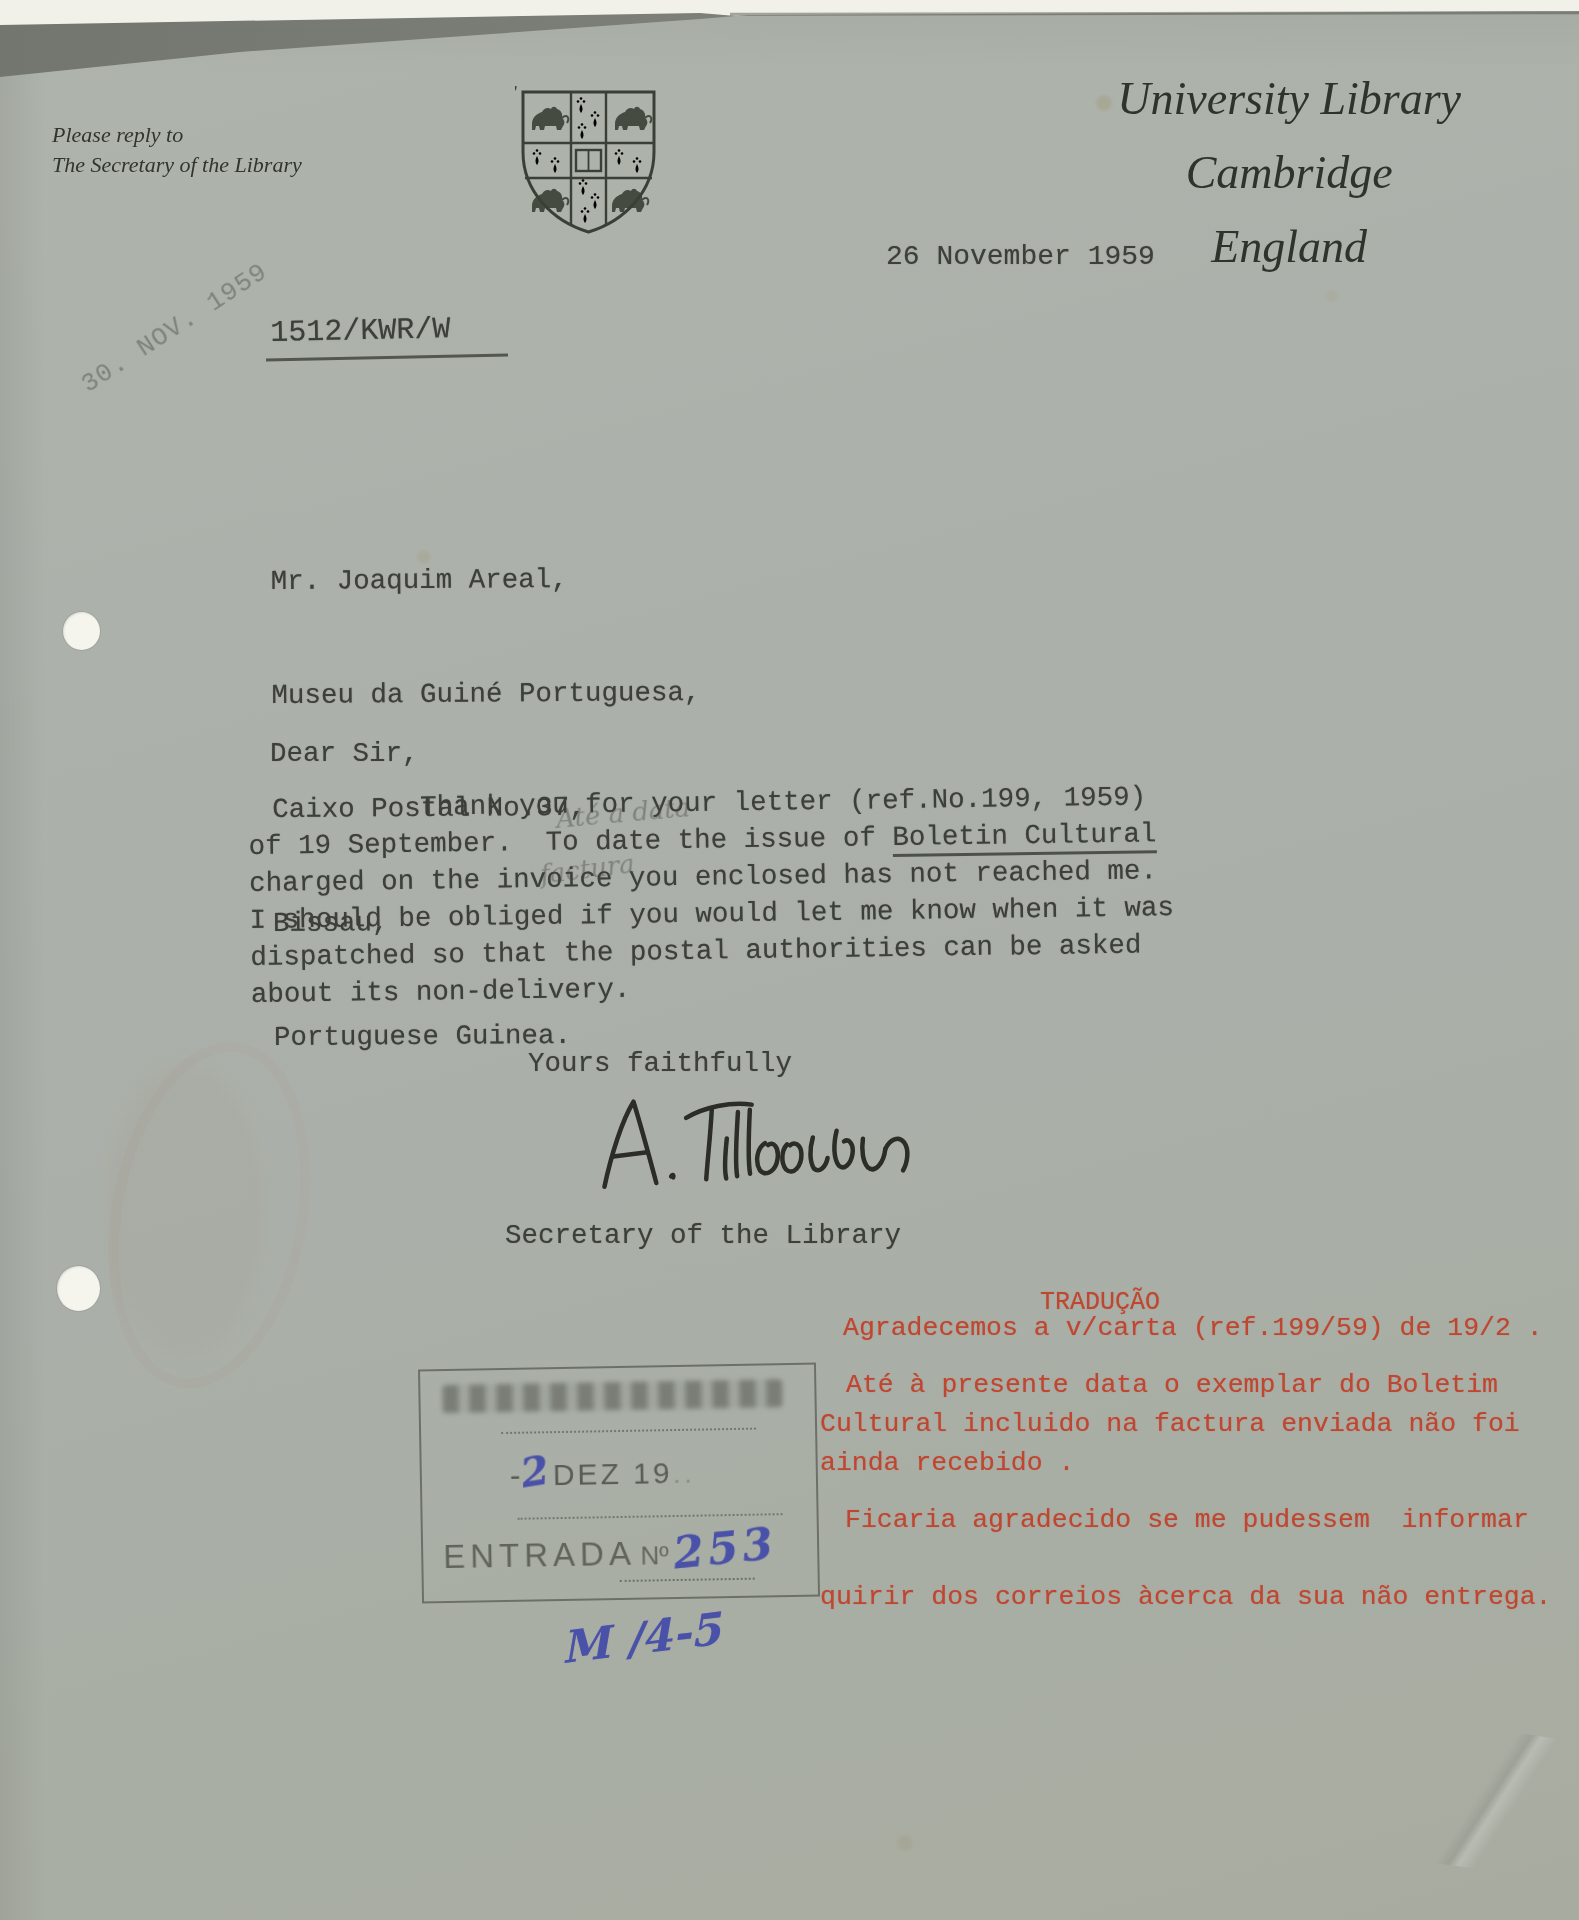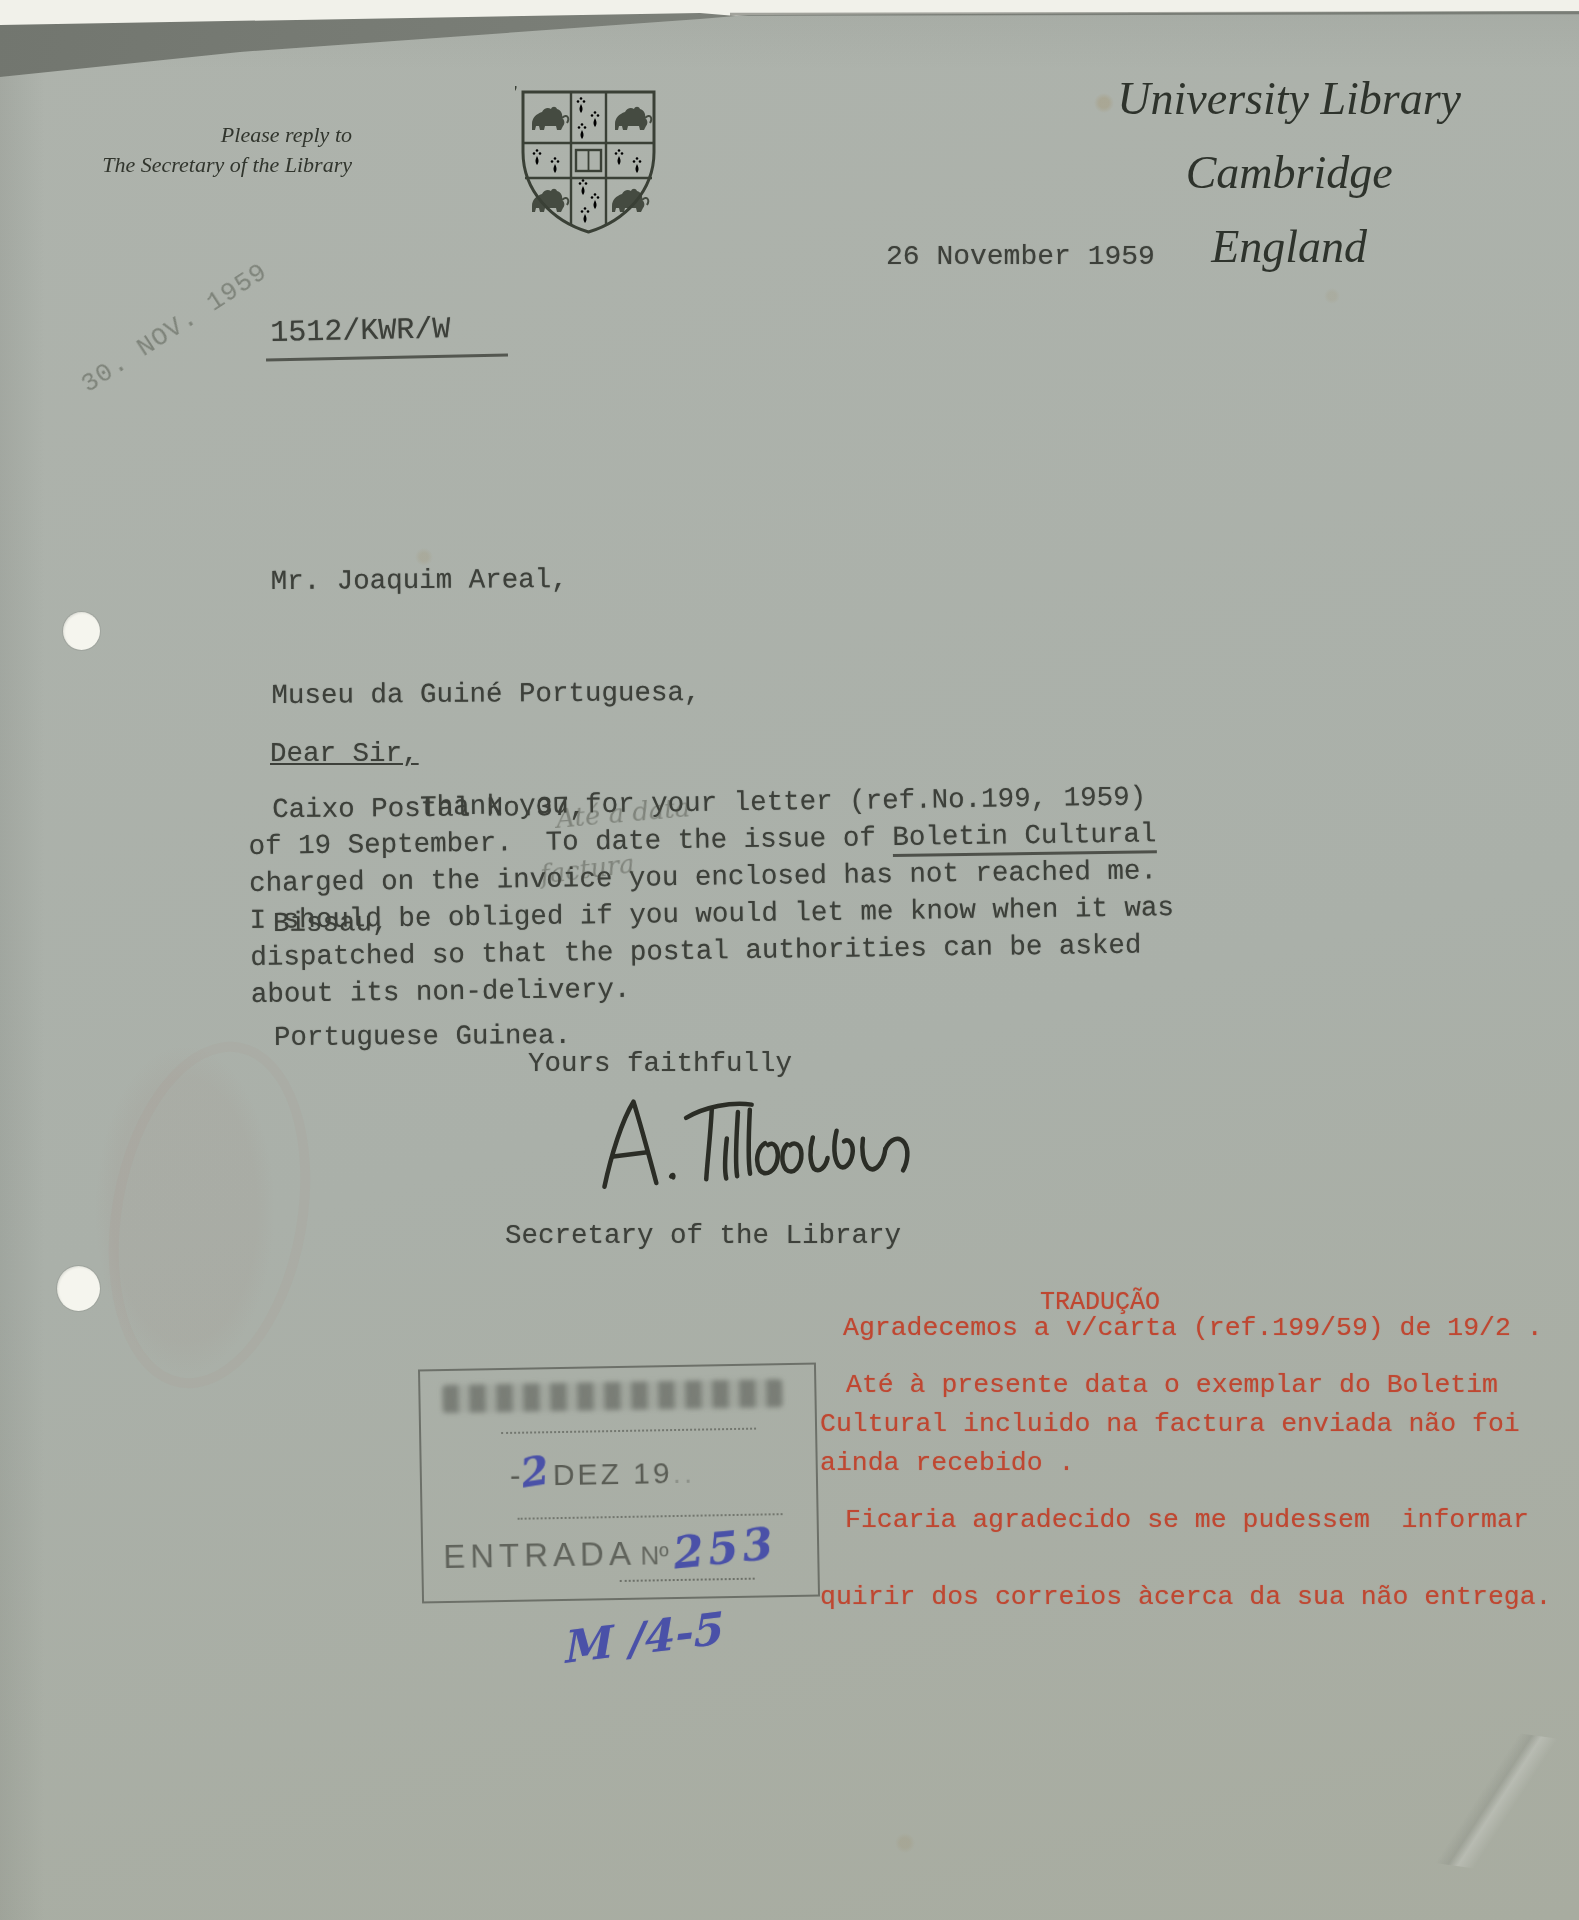--- a/index.html
+++ b/index.html
@@ -50,32 +50,32 @@
   
   .serif-it{font-family:"Liberation Serif", serif;font-style:italic;color:#31352d;}
   .mono{
     font-family:"Liberation Mono","DejaVu Sans Mono",monospace;
     color:#3d403a;white-space:pre;
     text-shadow:0 0 1px rgba(61,64,58,0.55);
   }
   .red{
     color:#bf4731;text-shadow:0 0 1px rgba(191,71,49,0.55);
   }
-  .reply-note{left:52px;top:120px;width:300px;text-align:right;font-size:22px;line-height:30px;}
+  .reply-note{left:52px;top:120px;width:300px;text-align:left;font-size:22px;line-height:30px;}
   .institution{right:118px;top:62px;text-align:center;font-size:46px;line-height:74px;color:#2e332c;}
   .date-line{left:886px;top:241px;font-size:28px;}
   .ref-line{left:270px;top:316px;font-size:30px;transform:rotate(-1.2deg);transform-origin:left top;}
   .ref-underline{left:266px;top:356px;width:242px;height:3px;background:rgba(61,64,58,0.8);transform:rotate(-1.2deg);}
   .received-stamp{
     left:84px;top:372px;font-size:26px;letter-spacing:1px;
     color:rgba(88,92,82,0.55);text-shadow:none;filter:blur(0.4px);
     transform:rotate(-33deg);transform-origin:left center;
   }
   .address{left:270px;top:487px;font-size:27.5px;line-height:38px;transform:rotate(-0.4deg);transform-origin:left top;}
-  .salutation{left:270px;top:738px;font-size:27.5px;text-decoration:underline;}
+  .salutation{left:270px;top:738px;font-size:27.5px;}
   .body-block{left:248px;top:794px;font-size:27.5px;transform:rotate(-0.8deg);transform-origin:left top;}
   .body-block .bl{position:absolute;left:0;white-space:pre;}
   .u-phrase{border-bottom:3px solid rgba(61,64,58,0.85);padding-bottom:1px;}
   .pencil{
     font-family:"DejaVu Serif", serif;font-style:italic;
     color:rgba(66,68,60,0.42);filter:blur(0.4px);font-size:26px;white-space:pre;
   }
   .closing{left:528px;top:1048px;font-size:27.5px;}
   .signature-svg{left:575px;top:1085px;transform:rotate(-2deg);}
   .signer-title{left:505px;top:1220px;font-size:27.5px;}

